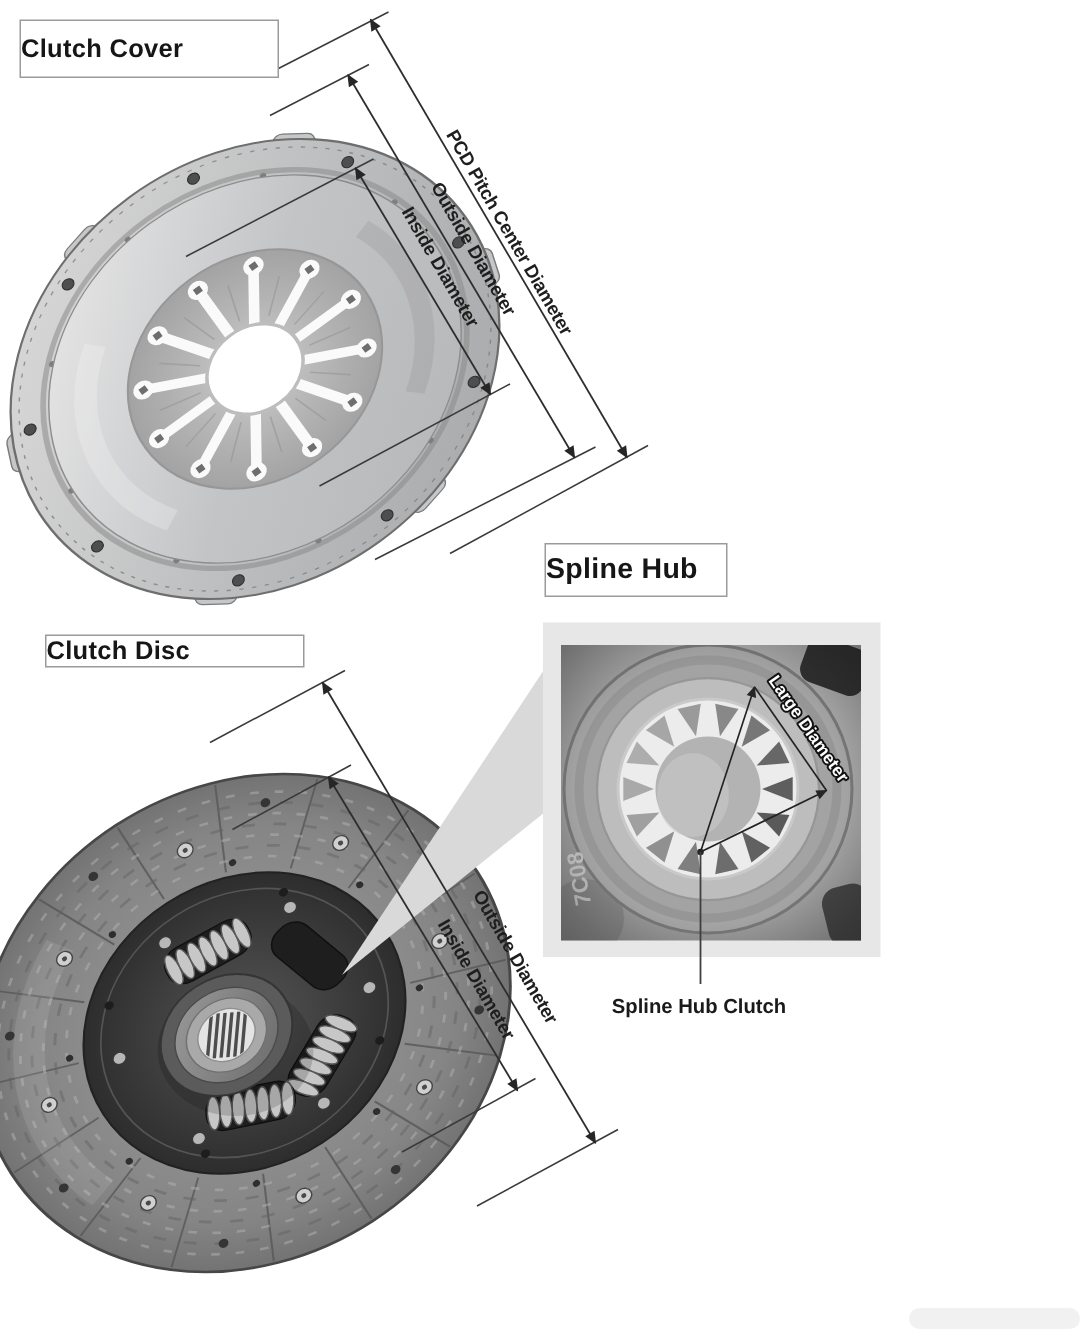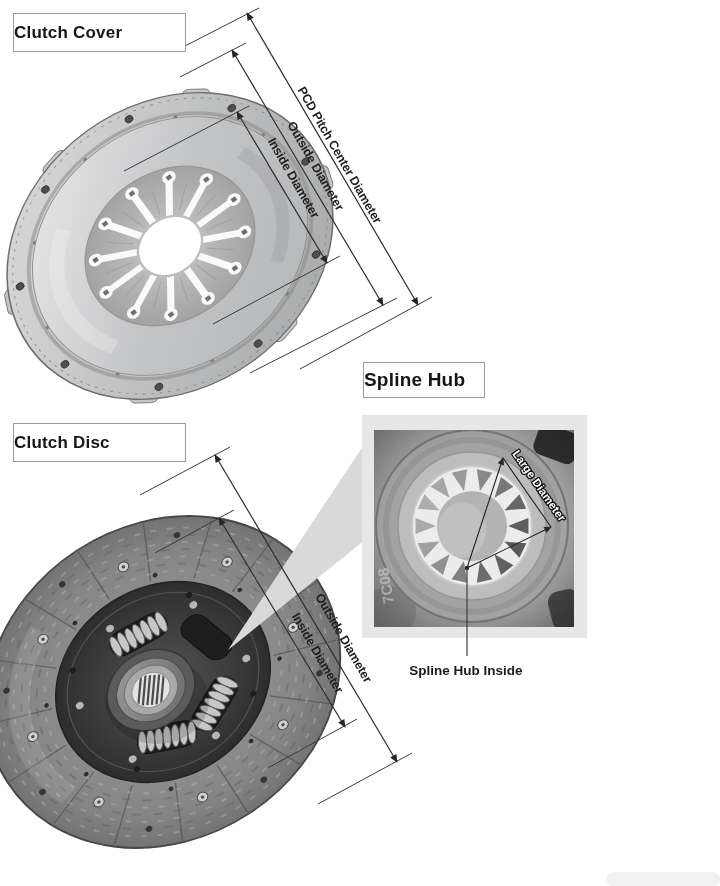--- a/index.html
+++ b/index.html
@@ -408,21 +408,21 @@
     </g>
     <line class="leader" x1="467" y1="568" x2="467" y2="656"></line>
   </g>
 
   <rect x="606" y="872" width="114" height="14" rx="7" fill="#f1f1f1"></rect>
 </svg>
 
 <div class="labelBox" style="left:13px;top:13px;width:173px;height:39px">
   <span>Clutch Cover</span>
 </div>
-<div class="labelBox" style="left:13px;top:423px;width:173px;height:39px">
+<div class="labelBox" style="left:30px;top:423px;width:173px;height:22px">
   <span>Clutch Disc</span>
 </div>
 <div class="labelBox small" style="left:363px;top:362px;width:122px;height:36px">
   <span>Spline Hub</span>
 </div>
-<div class="teethLabel">Spline Hub Inside</div>
+<div class="teethLabel">Spline Hub Clutch</div>
 
 </div>
 
 </body></html>

